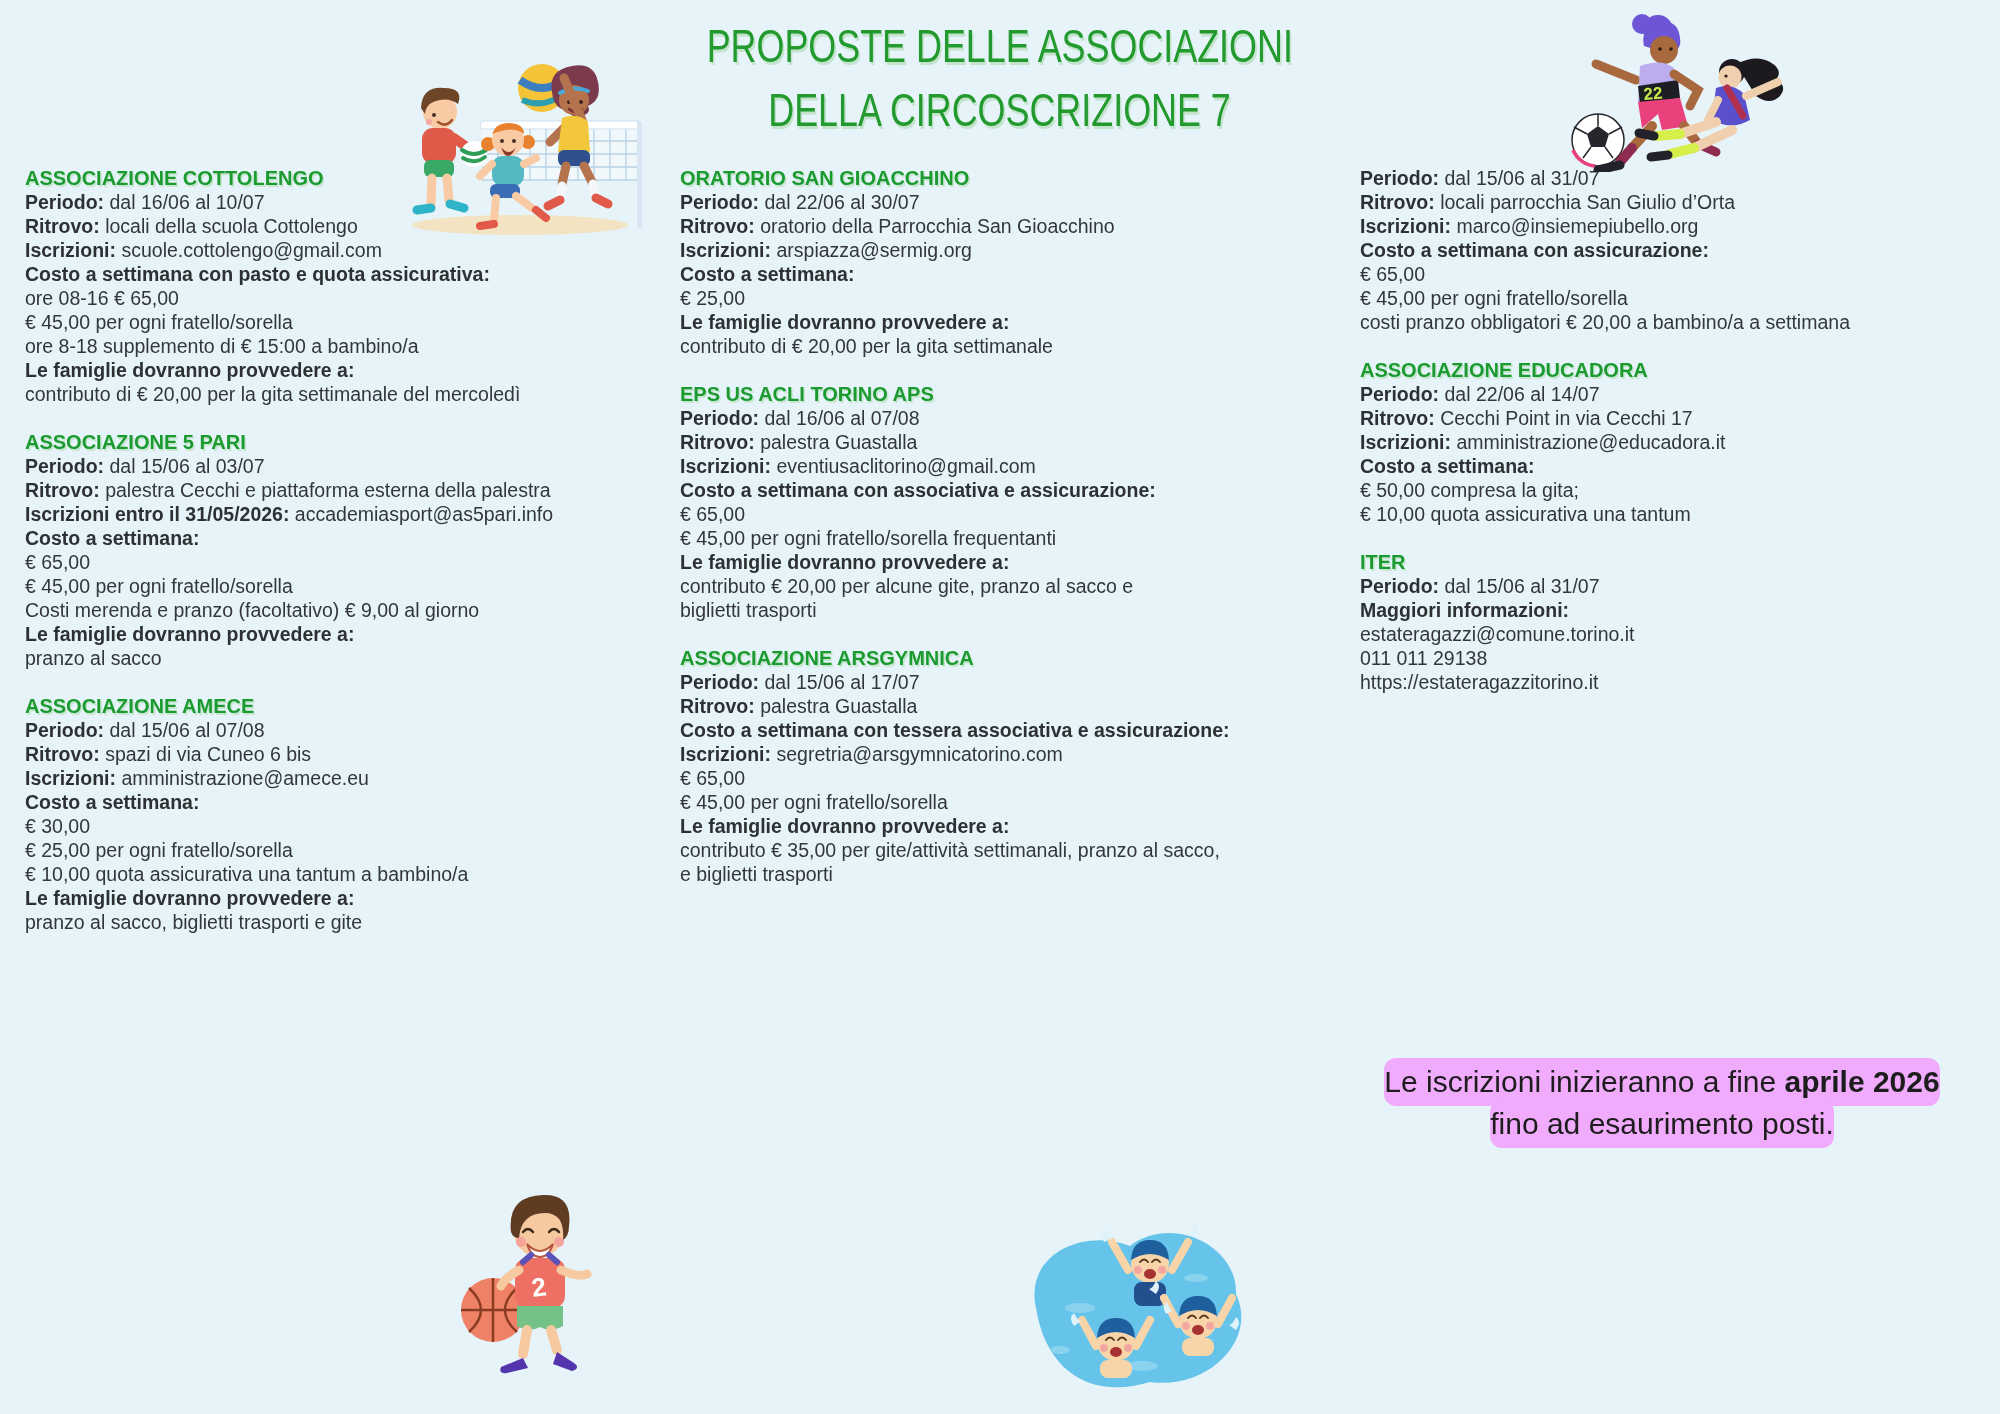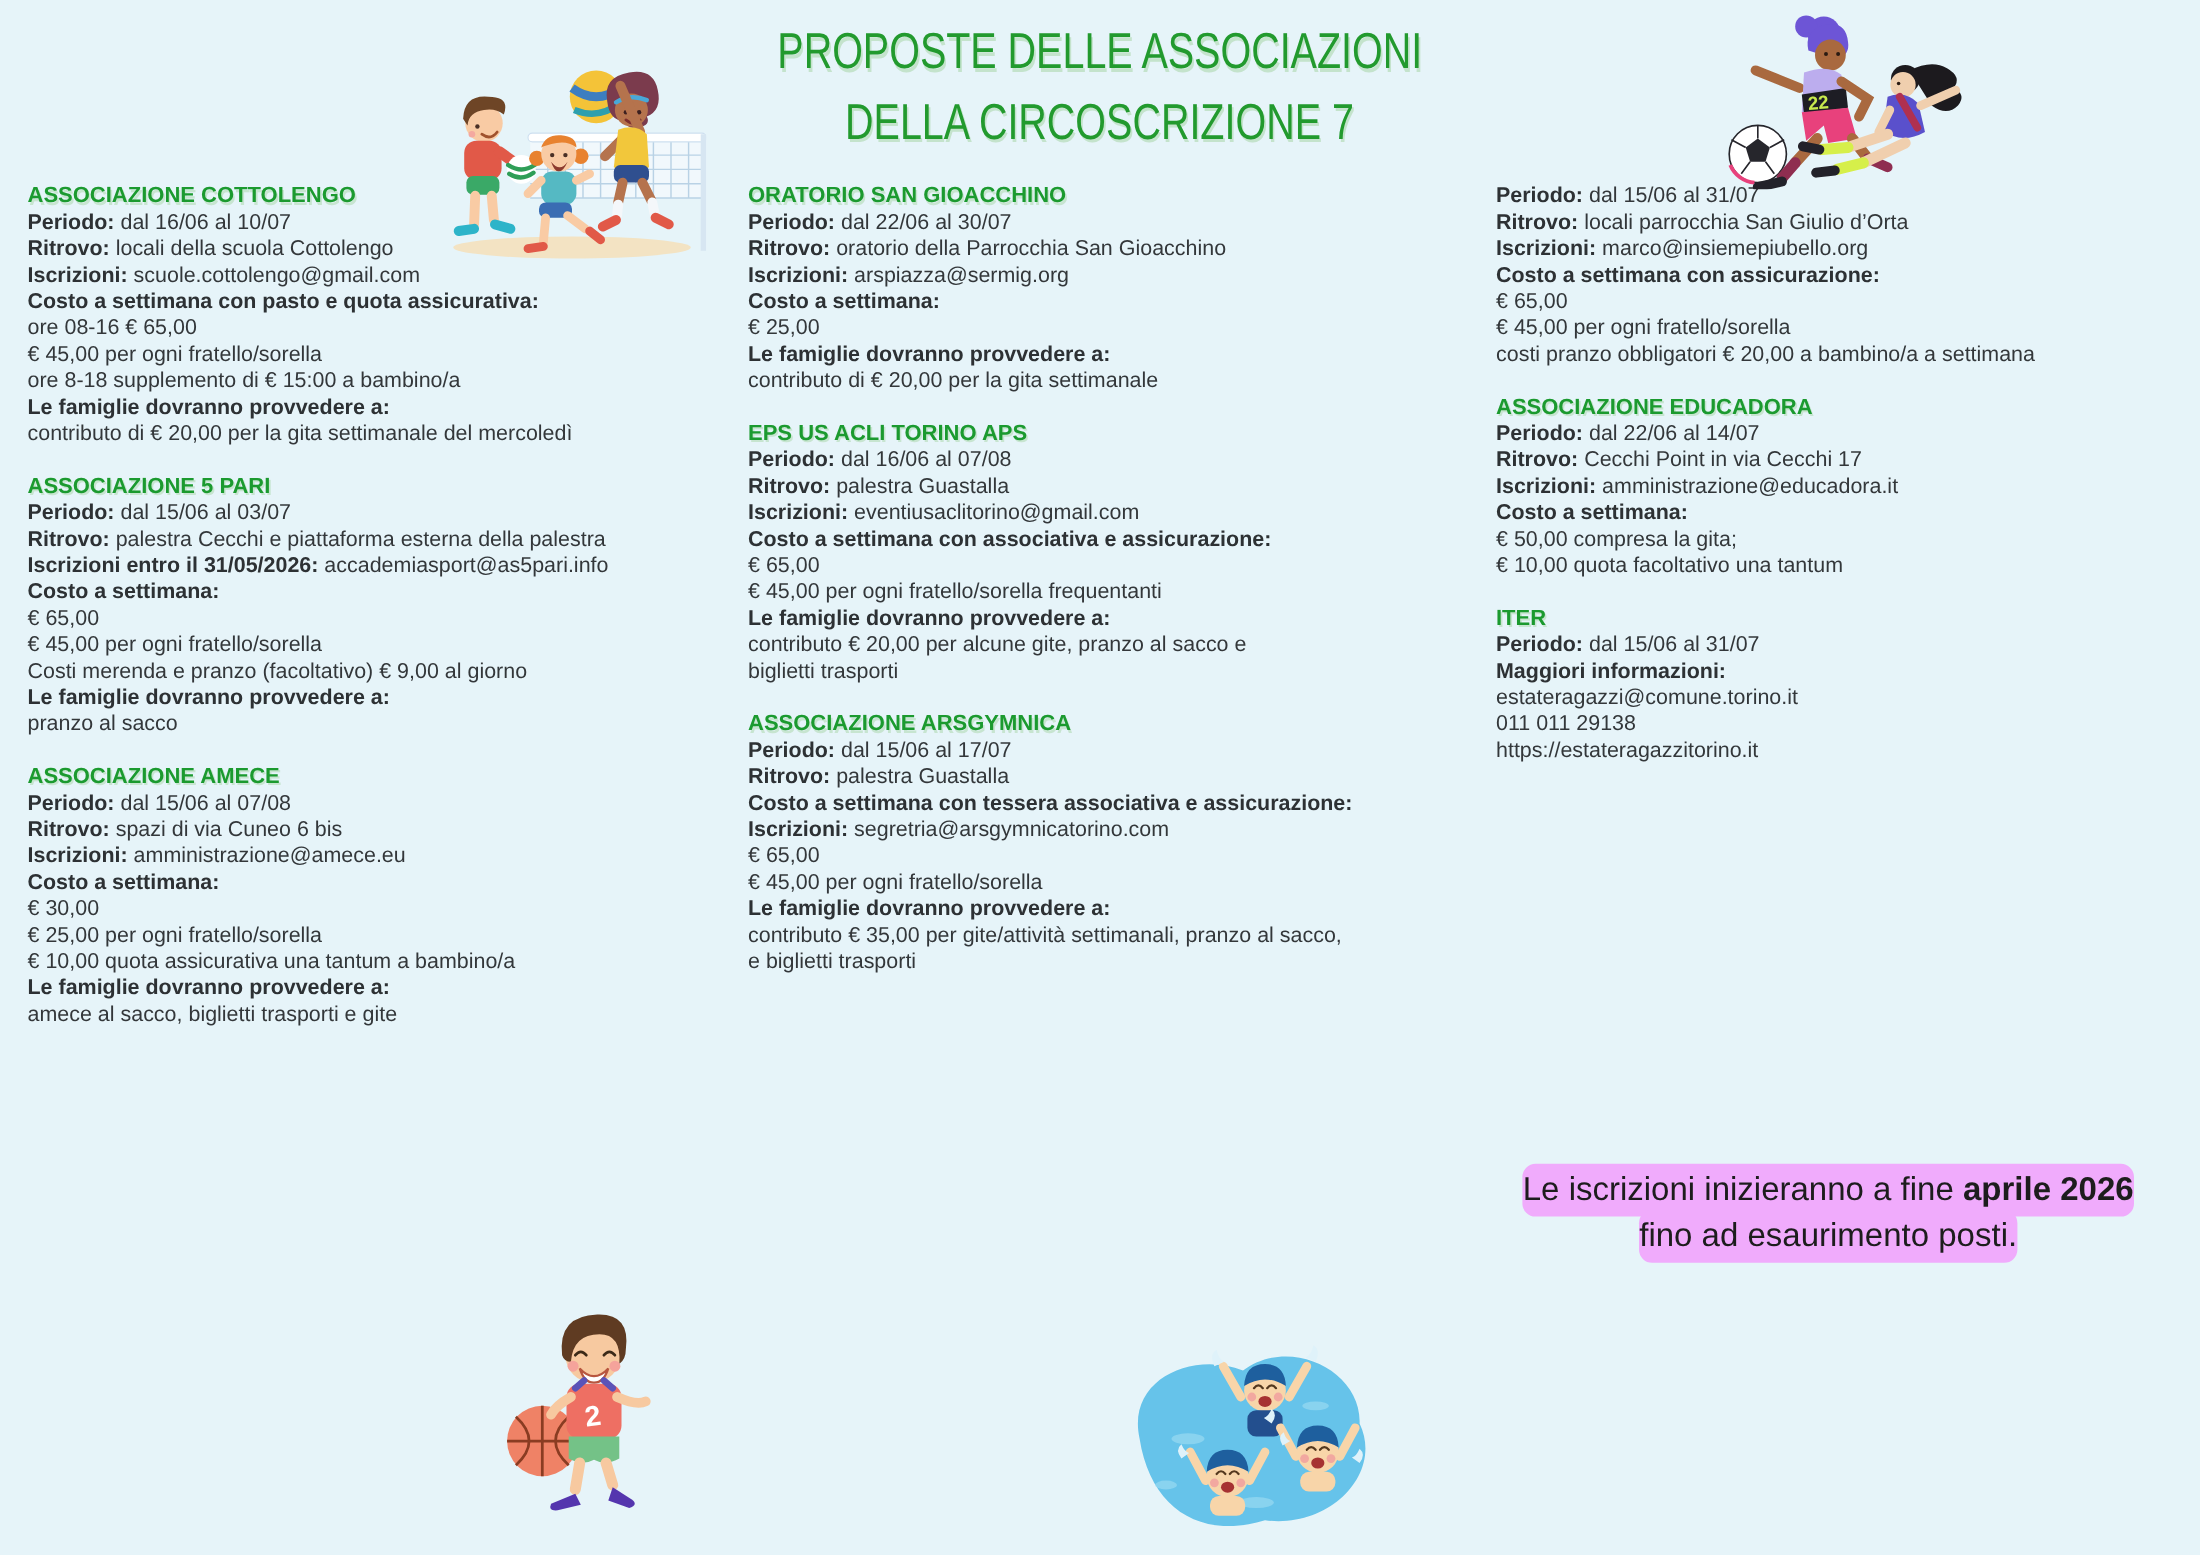--- a/index.html
+++ b/index.html
@@ -75,21 +75,21 @@
     <div class="section">
       <div class="sec-title">ASSOCIAZIONE AMECE</div>
       <div class="line"><b>Periodo:</b> dal 15/06 al 07/08</div>
       <div class="line"><b>Ritrovo:</b> spazi di via Cuneo 6 bis</div>
       <div class="line"><b>Iscrizioni:</b> amministrazione@amece.eu</div>
       <div class="line"><b>Costo a settimana:</b></div>
       <div class="line">€ 30,00</div>
       <div class="line">€ 25,00 per ogni fratello/sorella</div>
       <div class="line">€ 10,00 quota assicurativa una tantum a bambino/a</div>
       <div class="line"><b>Le famiglie dovranno provvedere a:</b></div>
-      <div class="line">amece al sacco, biglietti trasporti e gite</div>
+      <div class="line">pranzo al sacco, biglietti trasporti e gite</div>
     </div>
   </div>
 <div class="column col-2">
     <div class="section">
       <div class="sec-title">ORATORIO SAN GIOACCHINO</div>
       <div class="line"><b>Periodo:</b> dal 22/06 al 30/07</div>
       <div class="line"><b>Ritrovo:</b> oratorio della Parrocchia San Gioacchino</div>
       <div class="line"><b>Iscrizioni:</b> arspiazza@sermig.org</div>
       <div class="line"><b>Costo a settimana:</b></div>
       <div class="line">€ 25,00</div>
@@ -131,21 +131,21 @@
       <div class="line">€ 45,00 per ogni fratello/sorella</div>
       <div class="line">costi pranzo obbligatori € 20,00 a bambino/a a settimana</div>
     </div>
     <div class="section">
       <div class="sec-title">ASSOCIAZIONE EDUCADORA</div>
       <div class="line"><b>Periodo:</b> dal 22/06 al 14/07</div>
       <div class="line"><b>Ritrovo:</b> Cecchi Point in via Cecchi 17</div>
       <div class="line"><b>Iscrizioni:</b> amministrazione@educadora.it</div>
       <div class="line"><b>Costo a settimana:</b></div>
       <div class="line">€ 50,00 compresa la gita;</div>
-      <div class="line">€ 10,00 quota facoltativo una tantum</div>
+      <div class="line">€ 10,00 quota assicurativa una tantum</div>
     </div>
     <div class="section">
       <div class="sec-title">ITER</div>
       <div class="line"><b>Periodo:</b> dal 15/06 al 31/07</div>
       <div class="line"><b>Maggiori informazioni:</b></div>
       <div class="line">estateragazzi@comune.torino.it</div>
       <div class="line">011 011 29138</div>
       <div class="line"> https://estateragazzitorino.it</div>
     </div>
   </div>

